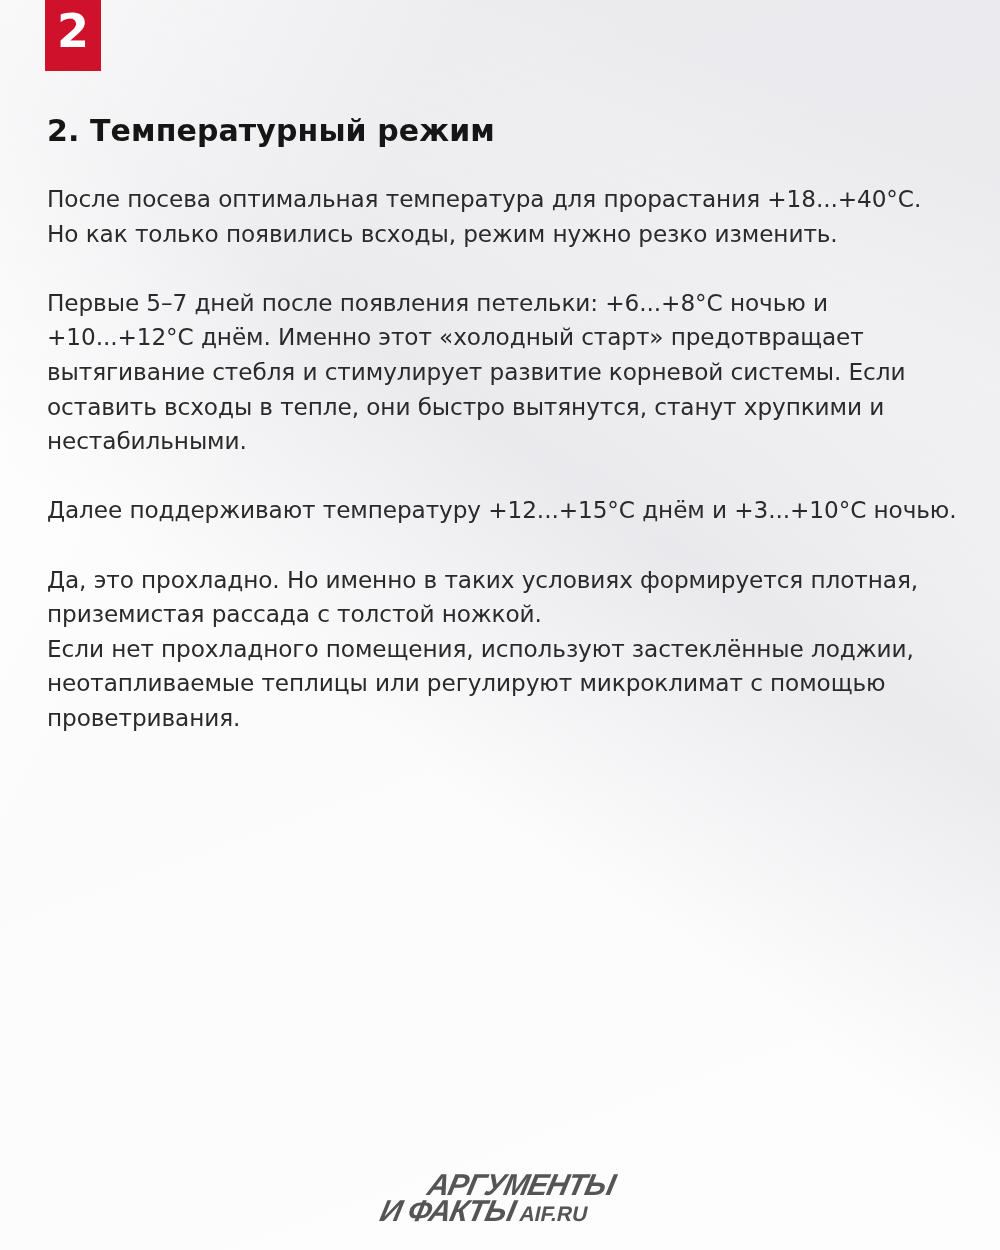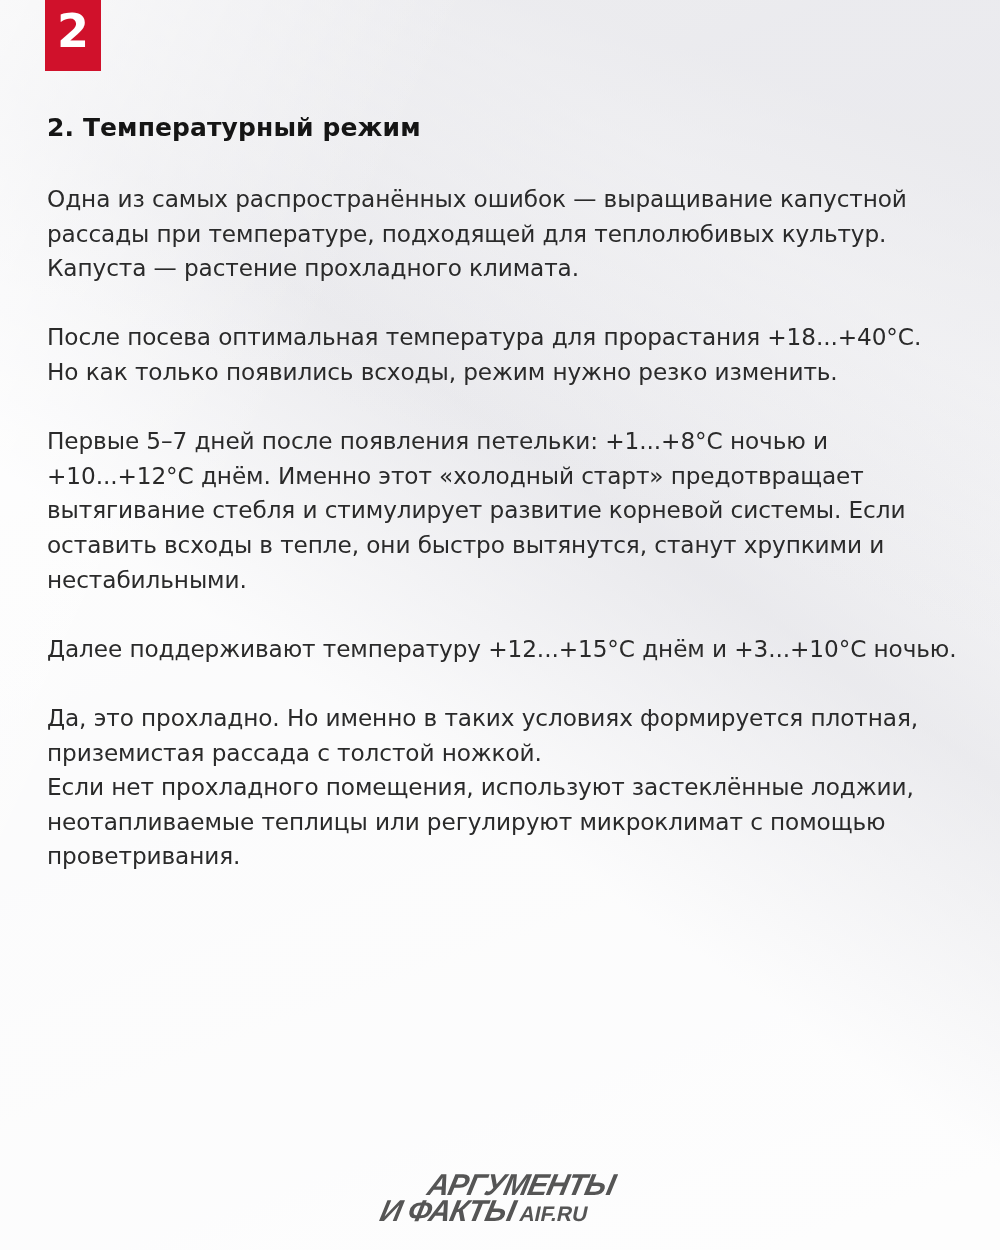--- a/index.html
+++ b/index.html
@@ -18,21 +18,21 @@
     }
     .badge {
       position: absolute; left: 45px; top: 0; width: 56px; height: 71px;
       background: #d0112b; color: #fff;
       font-family: "DejaVu Sans", sans-serif; font-weight: bold;
       font-size: 46px; line-height: 62px; text-align: center;
     }
     .title {
       position: absolute; left: 47px; top: 113px;
       font-family: "DejaVu Sans", sans-serif; font-weight: bold;
-      font-size: 25px; color: #151515; letter-spacing: 0.1px;
+      font-size: 30px; color: #151515; letter-spacing: 0.1px;
     }
     .content {
       position: absolute; left: 47px; top: 182px; width: 910px;
       font-family: "DejaVu Sans", sans-serif;
       font-size: 23.2px; line-height: 34.6px; color: #2a2a2a;
       letter-spacing: -0.1px;
     }
     .content p { margin: 0 0 34.6px 0; }
     .logo {
       position: absolute; left: 383px; top: 1172px;
@@ -48,23 +48,22 @@
 
 <div class="bg"></div>
 
 <div class="badge">
   <span>2</span>
 </div>
 
 <div class="title">2. Температурный режим</div>
 
 <div class="content">
-  <p>Одна из самых распространённых ошибок — выращивание капустной рассады при температуре, подходящей для теплолюбивых культур. Капуста — растение прохладного климата.</p>
   <p>После посева оптимальная температура для прорастания +18...+40°С. Но как только появились всходы, режим нужно резко изменить.</p>
-  <p>Первые 5–7 дней после появления петельки: +1...+8°С ночью и +10...+12°С днём. Именно этот «холодный старт» предотвращает вытягивание стебля и стимулирует развитие корневой системы. Если оставить всходы в тепле, они быстро вытянутся, станут хрупкими и нестабильными.</p>
+  <p>Первые 5–7 дней после появления петельки: +6...+8°С ночью и +10...+12°С днём. Именно этот «холодный старт» предотвращает вытягивание стебля и стимулирует развитие корневой системы. Если оставить всходы в тепле, они быстро вытянутся, станут хрупкими и нестабильными.</p>
   <p>Далее поддерживают температуру +12...+15°С днём и +3...+10°С ночью.</p>
   <p style="margin-bottom:14px">
     <span>Да, это прохладно. Но именно в таких условиях формируется плотная, приземистая рассада с толстой ножкой.</span><br>
     <span>Если нет прохладного помещения, используют застеклённые лоджии, неотапливаемые теплицы или регулируют микроклимат с помощью проветривания.</span>
   </p>
 </div>
 
 <div class="logo">
   <div class="l1">АРГУМЕНТЫ</div>
   <div class="l2"><span>И ФАКТЫ</span><span class="dom">AIF.RU</span></div>

